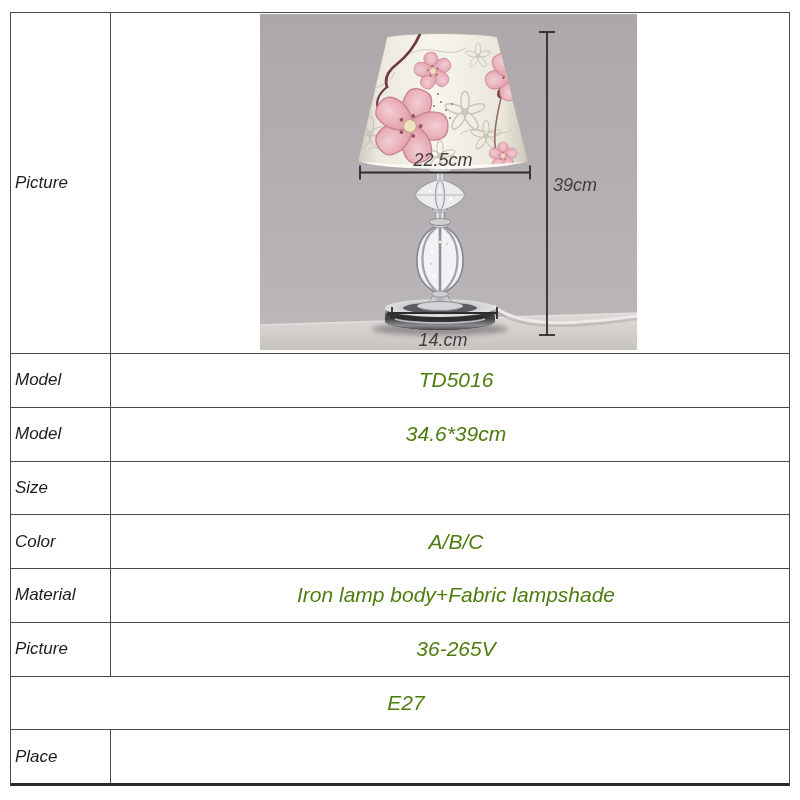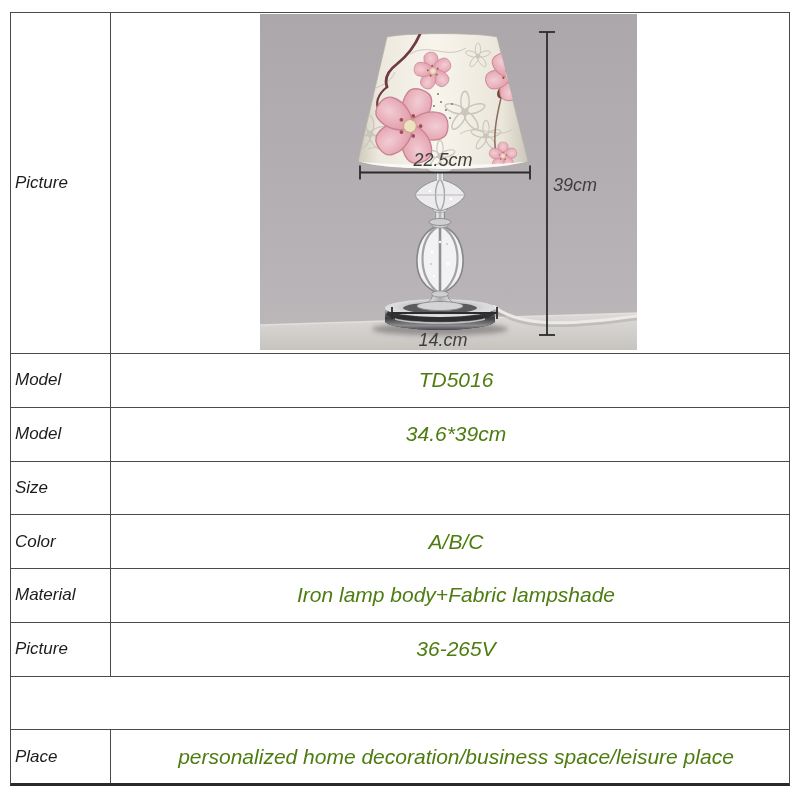--- a/index.html
+++ b/index.html
@@ -244,19 +244,19 @@
   </div>
   <div class="trow data-row">
     <div class="lcell">Material</div>
     <div class="vcell">Iron lamp body+Fabric lampshade</div>
   </div>
   <div class="trow data-row">
     <div class="lcell">Picture</div>
     <div class="vcell">36-265V</div>
   </div>
   <div class="trow data-row">
+    <div class="vcell">E27</div>
   </div>
   <div class="trow data-row">
     <div class="lcell">Place</div>
-    <div class="vcell">personalized home decoration/business space/leisure place</div>
   </div>
 
 </div>
 
 </body></html>

